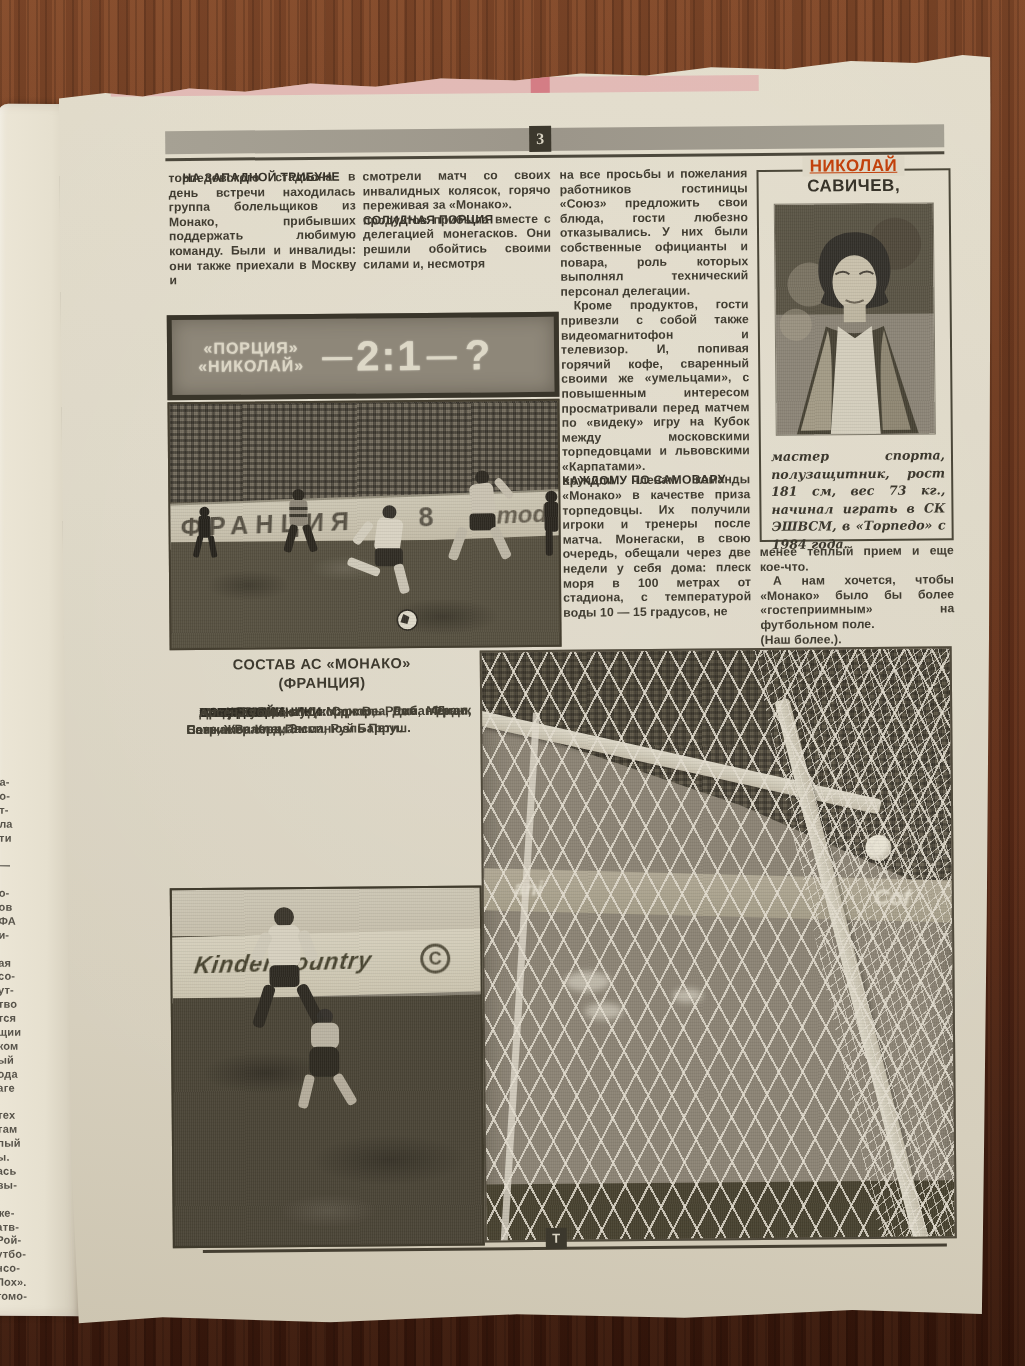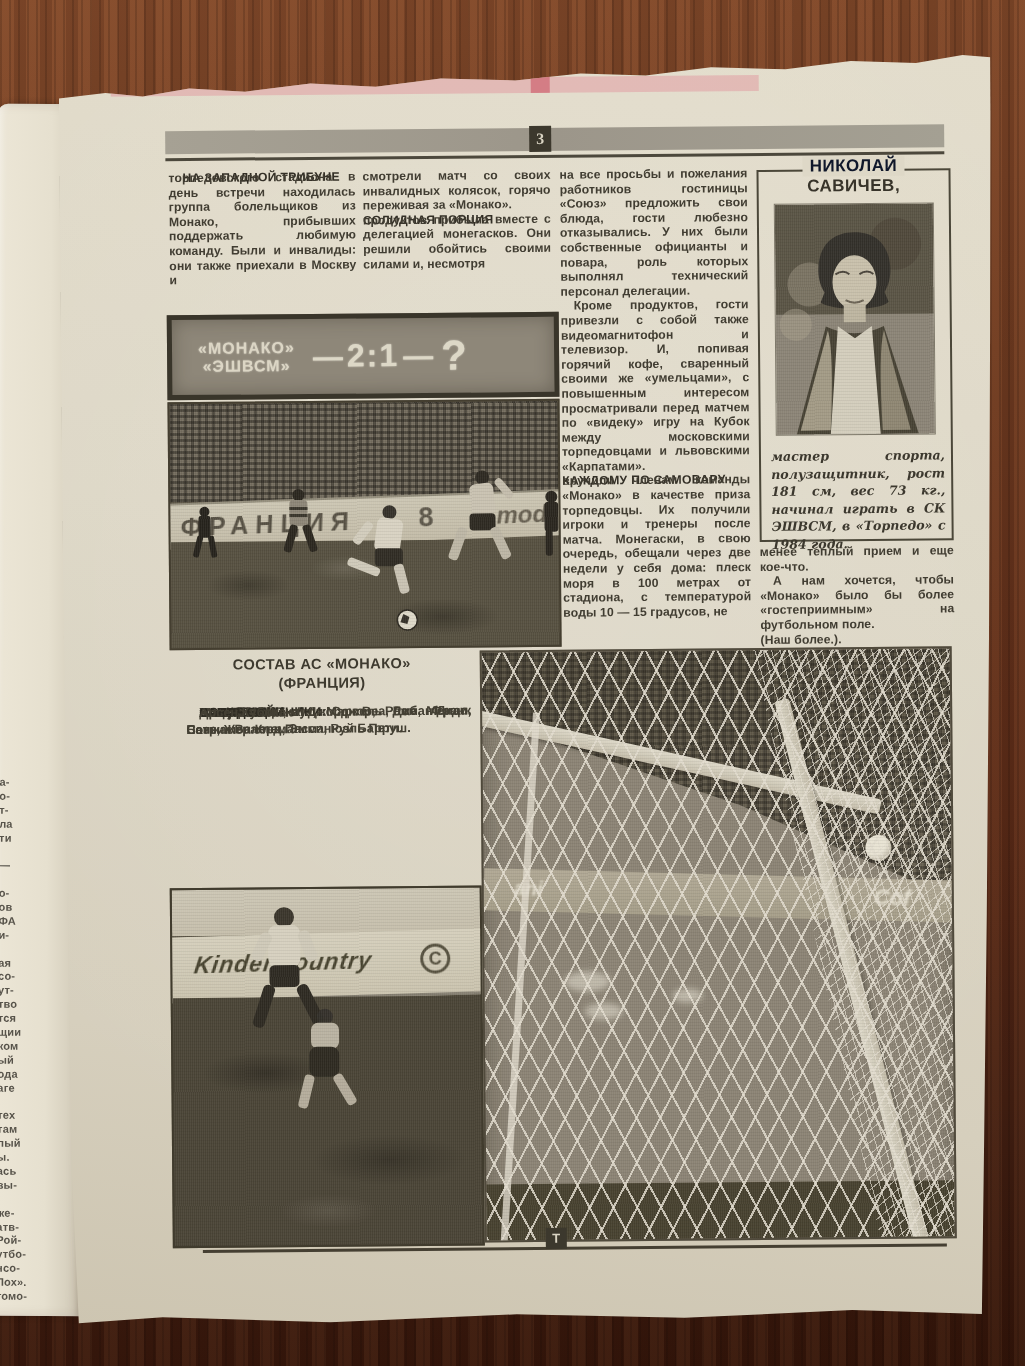--- a/index.html
+++ b/index.html
@@ -66,21 +66,21 @@
   .scoreboard{left:106px;top:257px;width:392px;height:85px;background:#8e8779;border:5px solid #39352a;
     display:flex;align-items:center;justify-content:flex-start;
     box-shadow:inset 0 0 18px rgba(40,35,25,.35);}
   .scoreboard *{position:static;}
   .sb-names{display:flex;flex-direction:column;margin-left:26px;color:#dcd6c5;
     font-size:16px;font-weight:bold;letter-spacing:1px;line-height:18px;text-align:center;
     text-shadow:0 0 2px rgba(250,247,235,.6);}
   .sb-score{display:flex;align-items:center;color:#ddd8c7;font-weight:bold;
     text-shadow:0 0 2px rgba(250,247,235,.65);margin-left:14px;}
   .sb-dash{font-size:30px;margin:0 4px;}
-  .sb-num{font-size:32px;letter-spacing:2px;}
+  .sb-num{font-size:42px;letter-spacing:2px;}
   .sb-q{font-size:42px;margin-left:4px;}
 
   
   .photo{border:2px solid rgba(60,55,42,.75);overflow:hidden;box-shadow:inset 0 0 24px rgba(35,30,20,.35);}
   .grain{position:absolute;inset:0;pointer-events:none;
     background:
       repeating-linear-gradient(0deg, rgba(0,0,0,.05) 0 1px, rgba(0,0,0,0) 1px 3px),
       repeating-linear-gradient(90deg, rgba(255,255,255,.05) 0 1px, rgba(0,0,0,0) 1px 2px);}
 
   
@@ -100,21 +100,21 @@
       radial-gradient(60px 22px at 20% 40%, rgba(25,22,16,.35), rgba(0,0,0,0) 70%),
       radial-gradient(80px 26px at 70% 70%, rgba(25,22,16,.4), rgba(0,0,0,0) 70%),
       radial-gradient(50px 18px at 45% 25%, rgba(230,225,210,.12), rgba(0,0,0,0) 70%),
       #565040;}
   .m-svg{left:0;top:0;width:392px;height:248px;}
 
   
   .sav{left:697px;top:117px;width:194px;height:372px;border:2px solid #4b4739;}
   .sav-title{left:0;top:-15px;width:100%;text-align:center;}
   .sav-title span{position:static;display:inline-block;background:#ded8c7;padding:0 7px;
-    font-size:17px;font-weight:bold;color:#0f172a;letter-spacing:.5px;}
+    font-size:17px;font-weight:bold;color:#c2410c;letter-spacing:.5px;text-decoration:underline;}
   .sav-title2{left:0;top:5px;width:100%;text-align:center;font-size:17px;font-weight:bold;color:#38342a;letter-spacing:.5px;}
   .sav-photo{left:15px;top:32px;width:160px;height:232px;border:1px solid rgba(60,55,42,.6);
     box-shadow:inset 0 0 18px rgba(35,30,20,.4);overflow:hidden;}
   .sav-caption{left:10px;top:276px;width:174px;
     font-family:"DejaVu Serif","Liberation Serif",serif;font-style:italic;font-weight:bold;
     font-size:12.6px;line-height:17.5px;color:#3c382e;text-align:justify;}
 
   
   .lineup{left:109px;top:599px;width:298px;color:#3e3a2f;}
   .lu-title{left:0;top:0;width:100%;text-align:center;font-size:14.6px;font-weight:bold;letter-spacing:.4px;}
@@ -254,22 +254,22 @@
       <p>на все просьбы и пожелания работников гостиницы «Союз» предложить свои блюда, гости любезно отказывались. У них были собственные официанты и повара, роль которых выполнял технический персонал делегации.</p>
       <p class="ind">Кроме продуктов, гости привезли с собой также видеомагнитофон и телевизор. И, попивая горячий кофе, сваренный своими же «умельцами», с повышенным интересом просматривали перед матчем по «видеку» игру на Кубок между московскими торпедовцами и львовскими «Карпатами».</p>
       <p>
           <span class="lead" style="text-indent:0">КАЖДОМУ ПО САМОВАРУ</span>
          <span>вручили членам команды «Монако» в качестве приза торпедовцы. Их получили игроки и тренеры после матча. Монегаски, в свою очередь, обещали через две недели у себя дома: плеск моря в 100 метрах от стадиона, с температурой воды 10 — 15 градусов, не</span>
         </p>
     </div>
 
     <div class="scoreboard">
       <div class="sb-names">
-        <span>«МОНАКО»</span>
-        <span>«ЭШВСМ»</span>
+        <span>«ПОРЦИЯ»</span>
+        <span>«НИКОЛАЙ»</span>
       </div>
       <div class="sb-score">
         <span class="sb-dash">—</span>
         <span class="sb-num">2:1</span>
         <span class="sb-dash">—</span>
         <span class="sb-q">?</span>
       </div>
     </div>
 
     <div class="photo match">

